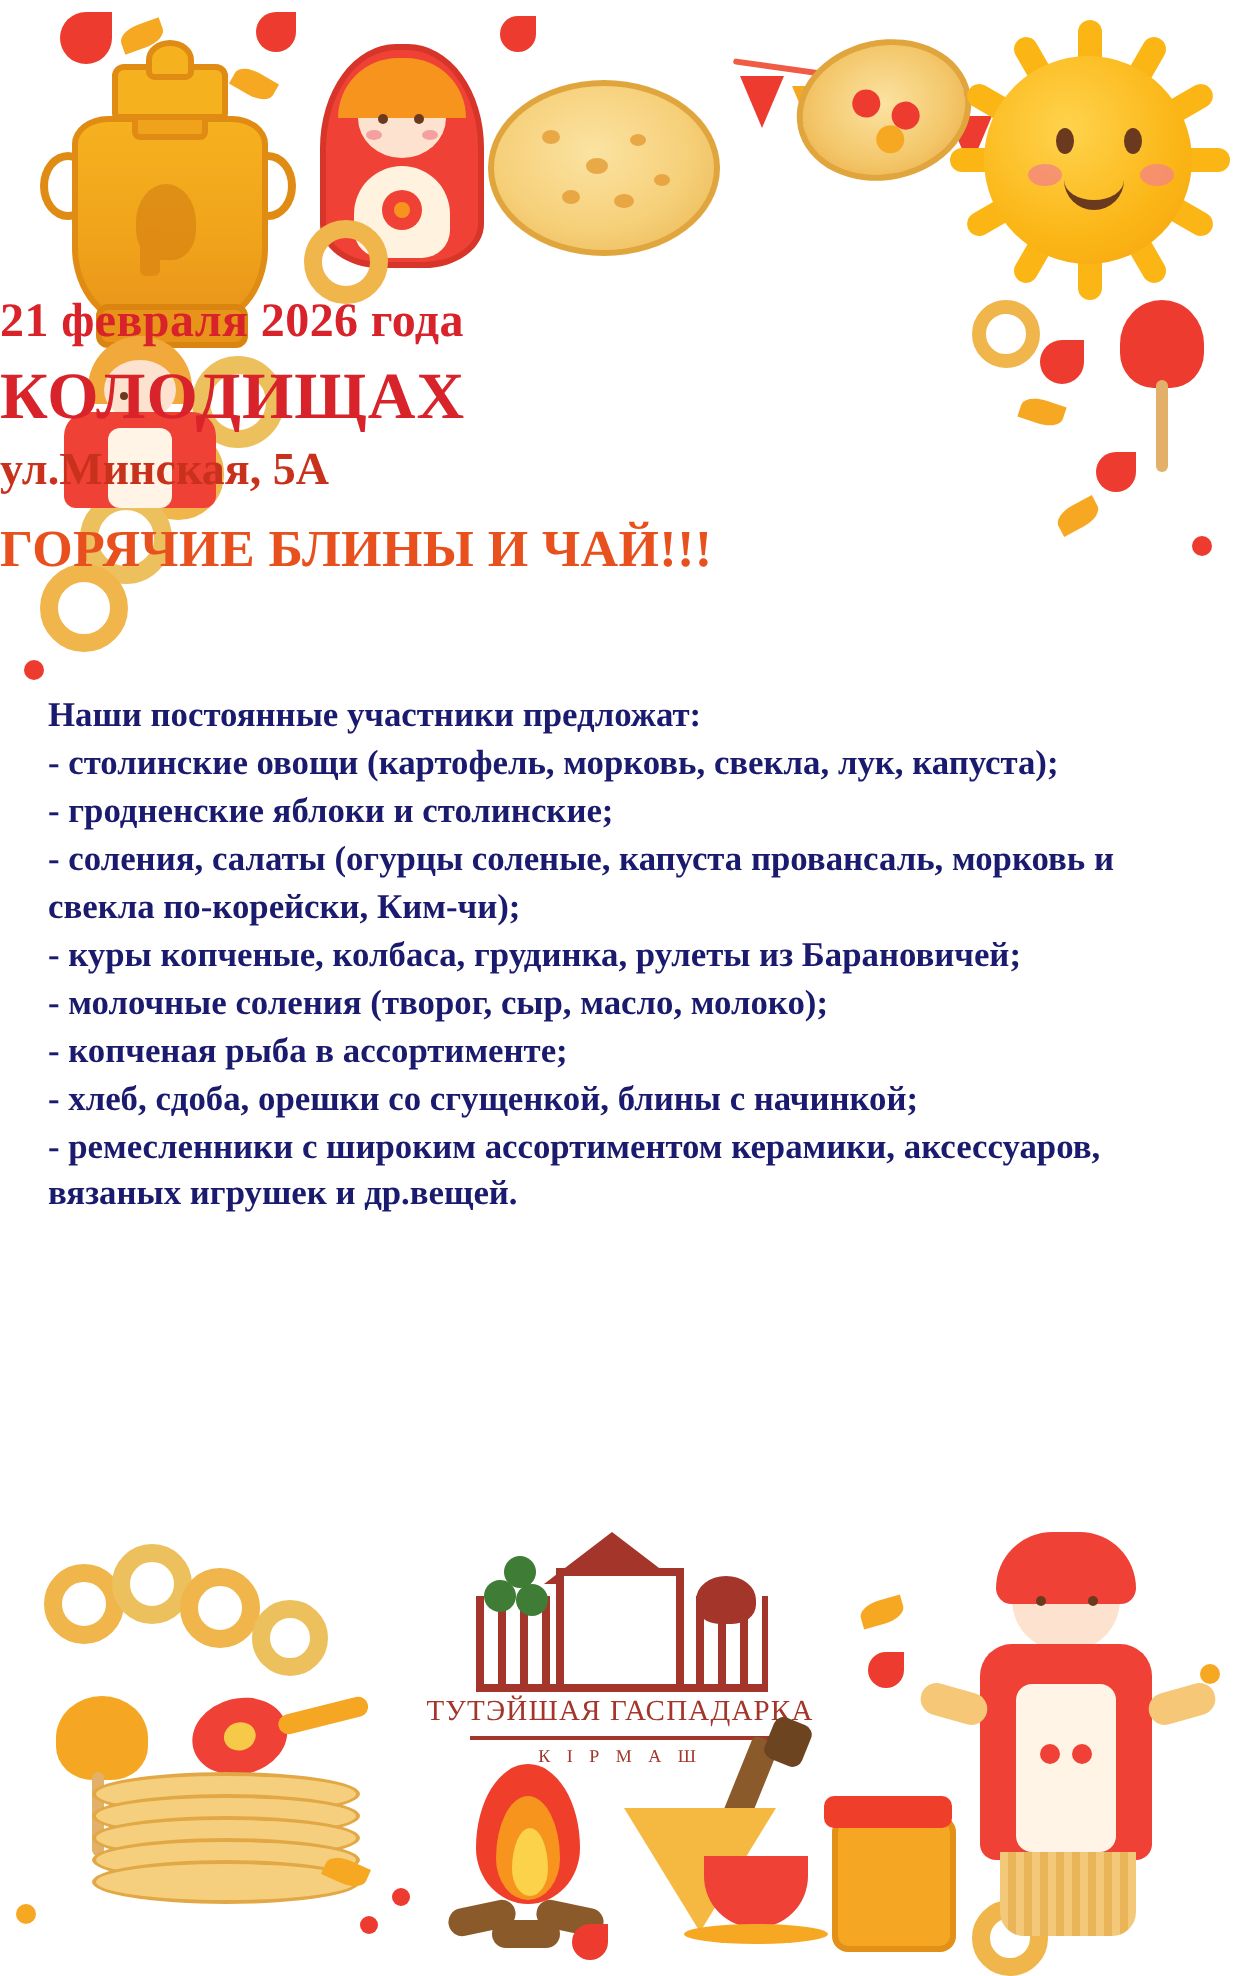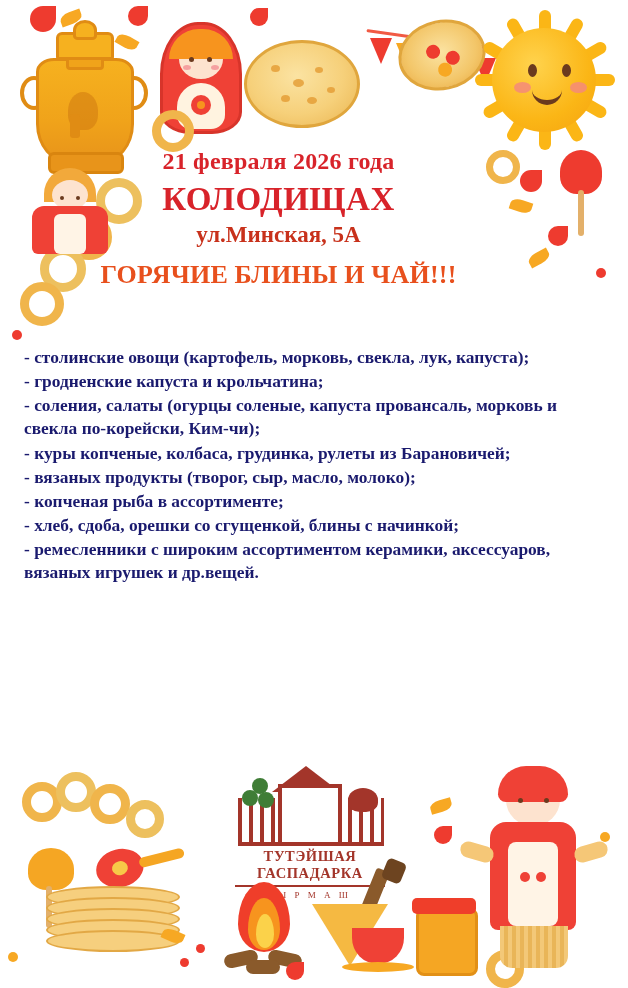--- a/index.html
+++ b/index.html
@@ -305,21 +305,20 @@
     width: 22px; height: 12px;
     background: #f7a823;
     border-radius: 50% 0 50% 0;
   }
 
   
   .headline {
     position: absolute;
     left: 0; top: 148px;
     width: 557px;
-    text-align: center;
     z-index: 5;
   }
   .h-date {
     font-family: "Liberation Serif", serif;
     font-weight: bold;
     font-size: 24px;
     color: #d8232a;
     letter-spacing: .2px;
     margin-bottom: 6px;
   }
@@ -408,21 +407,21 @@
   }
   .logo-hen {
     position: absolute;
     left: 136px; top: 16px;
     width: 30px; height: 24px;
     background: #a3352a;
     border-radius: 50% 50% 40% 40%;
   }
   .logo-text {
     font-family: "Liberation Serif", serif;
-    font-weight: bold;
+    font-weight: normal;
     font-size: 14.5px;
     color: #a3352a;
     letter-spacing: .6px;
     margin-top: 2px;
   }
   .logo-sub {
     font-family: "Liberation Serif", serif;
     font-size: 9px;
     color: #a3352a;
     letter-spacing: 3px;
@@ -701,25 +700,26 @@
   <div class="dot" style="left:596px;top:268px;width:10px;height:10px;background:#ee3b2f;"></div>
 
   <div class="headline">
     <div class="h-date">21 февраля 2026 года</div>
     <div class="h-title">КОЛОДИЩАХ</div>
     <div class="h-sub">ул.Минская, 5А</div>
     <div class="h-hot">ГОРЯЧИЕ БЛИНЫ И ЧАЙ!!!</div>
   </div>
 
   <div class="body-text">
+    <p>Наши постоянные участники предложат:</p>
     <p>- столинские овощи (картофель, морковь, свекла, лук, капуста);</p>
-    <p>- гродненские капуста и крольчатина;</p>
+    <p>- гродненские яблоки и столинские;</p>
     <p>- соления, салаты (огурцы соленые, капуста провансаль, морковь и свекла по-корейски, Ким-чи);</p>
     <p>- куры копченые, колбаса, грудинка, рулеты из Барановичей;</p>
-    <p>- вязаных продукты (творог, сыр, масло, молоко);</p>
+    <p>- молочные соления (творог, сыр, масло, молоко);</p>
     <p>- копченая рыба в ассортименте;</p>
     <p>- хлеб, сдоба, орешки со сгущенкой, блины с начинкой;</p>
     <p>- ремесленники с широким ассортиментом керамики, аксессуаров, вязаных игрушек и др.вещей.</p>
   </div>
 
   <div class="bagel" style="left:22px;top:782px;width:40px;height:40px;"></div>
   <div class="bagel" style="left:56px;top:772px;width:40px;height:40px;border-color:#edc05e;"></div>
   <div class="bagel" style="left:90px;top:784px;width:40px;height:40px;"></div>
   <div class="bagel" style="left:126px;top:800px;width:38px;height:38px;border-color:#edc05e;"></div>
   <div class="bagel" style="left:486px;top:950px;width:38px;height:38px;"></div>

